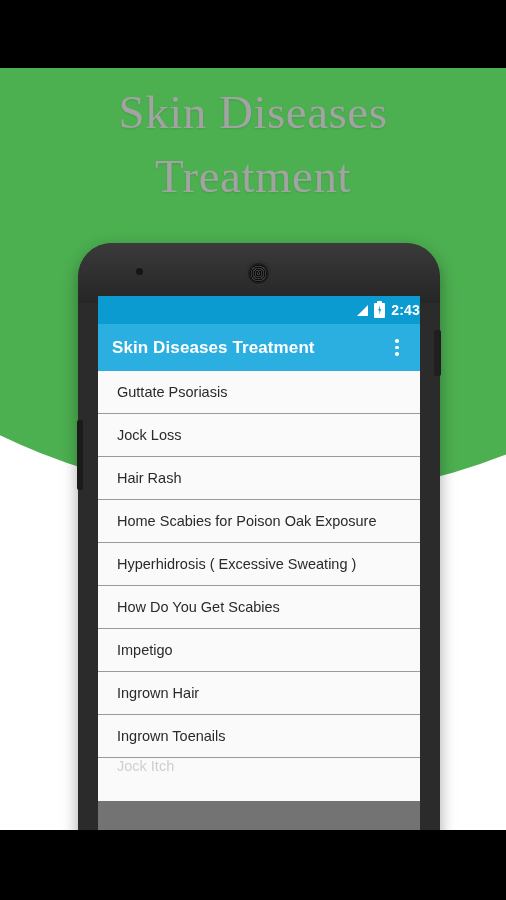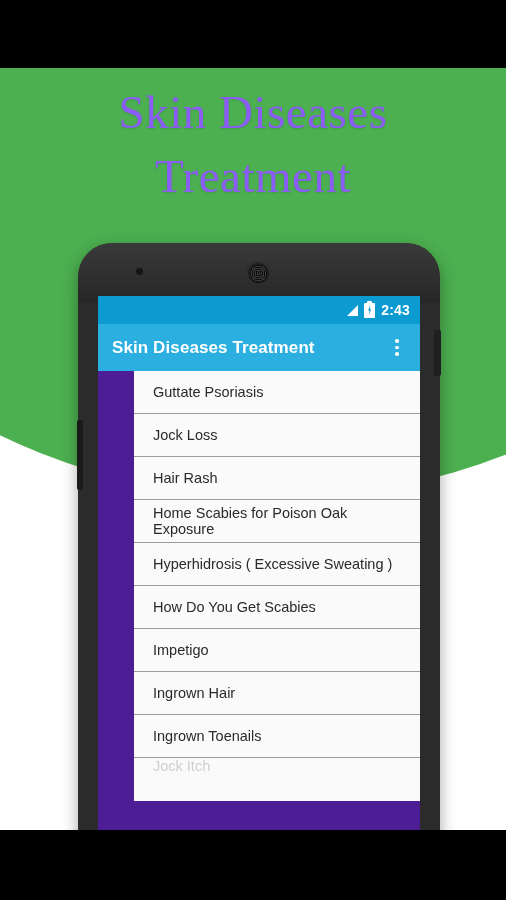--- a/index.html
+++ b/index.html
@@ -50,21 +50,21 @@
     width: 506px; height: 70px;
     background: #000000;
   }
 
   
   .hero-title {
     position: absolute;
     left: 0; top: 80px;
     width: 506px;
     text-align: center;
-    color: #8b5cf6;
+    color: #a3a3a3;
     font-family: "Liberation Serif", "DejaVu Serif", serif;
     font-size: 47px;
     line-height: 64px;
     letter-spacing: 0.5px;
     font-weight: 400;
     white-space: pre-line;
     text-shadow: 0 1px 2px rgba(0,0,0,0.10);
   }
 
   
@@ -141,21 +141,20 @@
     overflow: hidden;
   }
 
   .statusbar {
     position: relative;
     height: 28px;
     background: #0c9bd1;
     display: flex;
     align-items: center;
     justify-content: flex-end;
-    padding-right: 10px;
     box-sizing: border-box;
     gap: 6px;
   }
   .sb-signal {
     width: 0; height: 0;
     border-left: 11px solid transparent;
     border-bottom: 11px solid #ffffff;
     display: block;
   }
   .sb-battery {
@@ -216,24 +215,23 @@
   }
   .overflow-menu i {
     display: block;
     width: 3.5px; height: 3.5px;
     border-radius: 50%;
     background: #ffffff;
   }
 
   .list {
     position: relative;
-    background: #4c1d95;
+    background: #737373;
     height: 476px;
     overflow: hidden;
-    padding-left: 36px;
   }
   .list-item {
     position: relative;
     height: 43px;
     display: flex;
     align-items: center;
     padding-left: 19px;
     padding-right: 10px;
     box-sizing: border-box;
     color: #2a2a2a;

